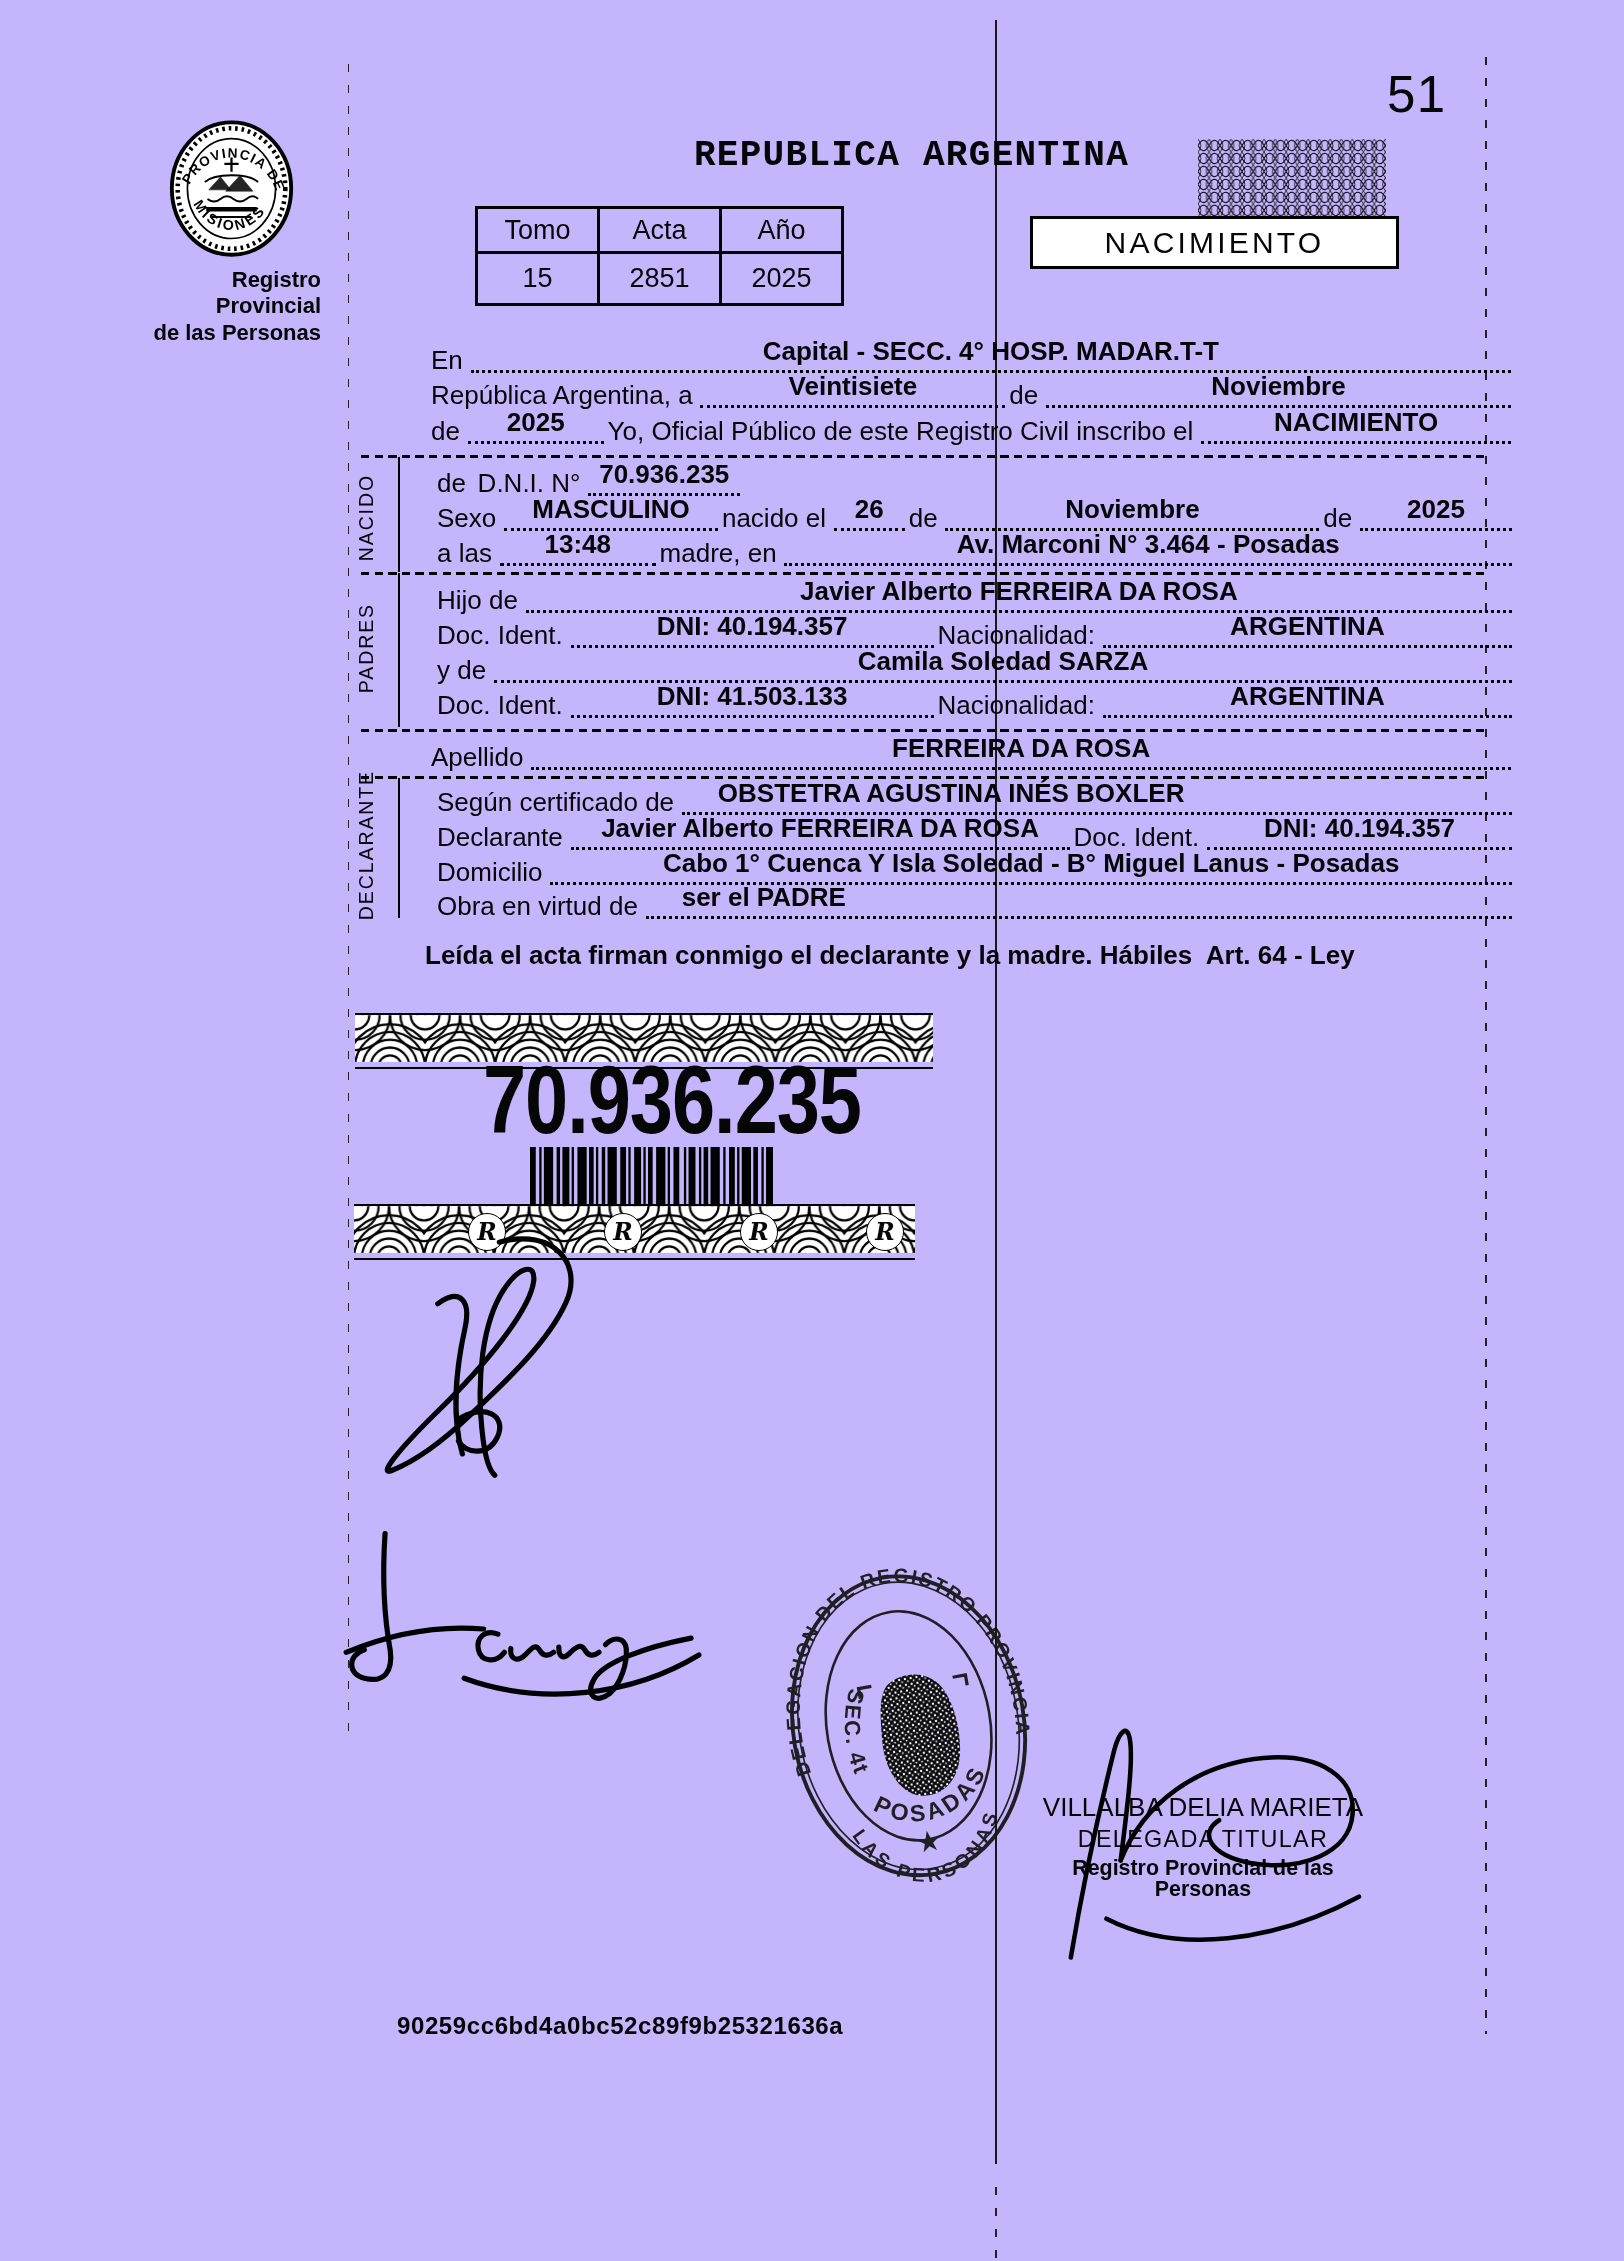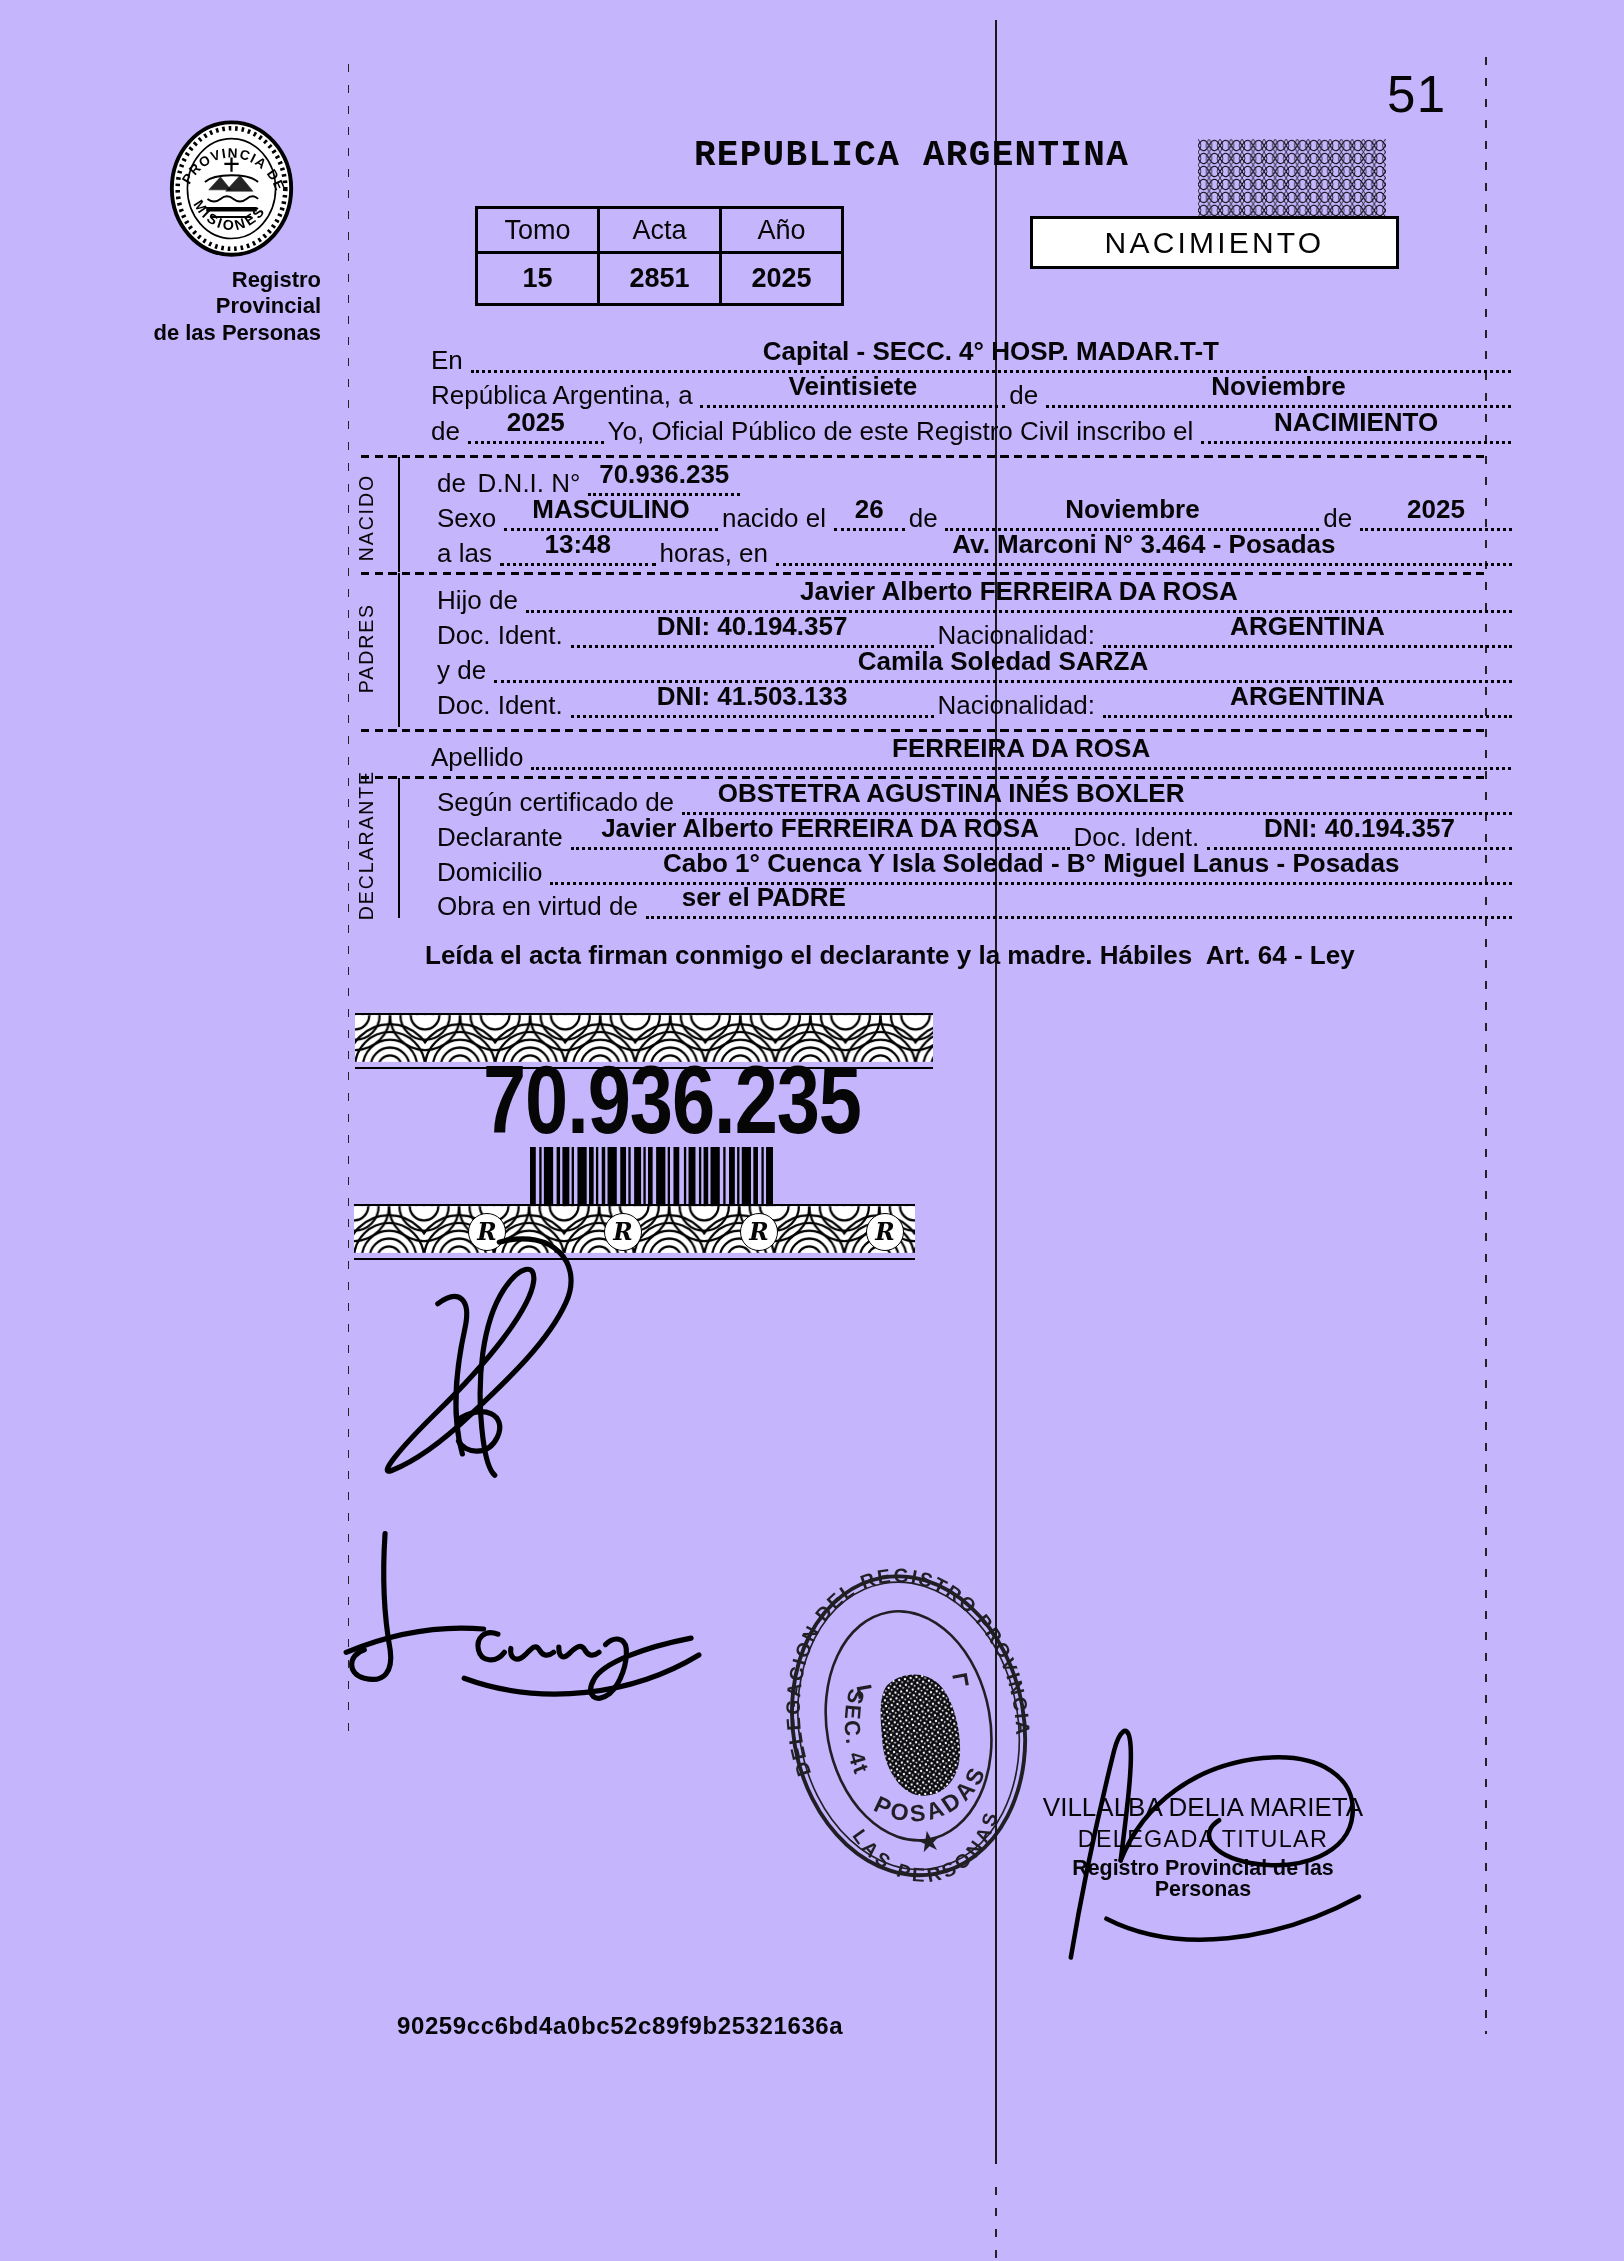--- a/index.html
+++ b/index.html
@@ -11,21 +11,21 @@
   
   .pagenum{position:absolute;left:1387px;top:65px;font-size:51px;letter-spacing:1.3px;}
   
   .title{position:absolute;left:681px;top:135px;width:461px;text-align:center;font-family:"Liberation Mono",monospace;font-weight:700;font-size:36px;letter-spacing:1.3px;white-space:nowrap;}
   
   .logo-caption{position:absolute;left:147px;top:267px;width:174px;text-align:right;font-size:22px;font-weight:700;line-height:1.2;}
   
   .regtable{position:absolute;left:475px;top:206px;border-collapse:collapse;}
   .regtable th,.regtable td{border:3.2px solid #000;width:117px;text-align:center;font-weight:400;font-size:27px;}
   .regtable th{height:40px;}
-  .regtable td{height:47px;font-weight:bold;}
+  .regtable td{height:47px;}
   
   .actbox{position:absolute;left:1030px;top:216px;width:363px;height:47px;border:3.9px solid #000;background:#fff;display:flex;align-items:center;justify-content:center;font-size:30px;letter-spacing:3.2px;}
   
   .net{position:absolute;left:1198px;top:139px;width:188px;height:78px;}
   
   .frow{position:absolute;left:403px;width:1080px;height:38px;display:flex;align-items:flex-end;font-size:26px;line-height:1;white-space:nowrap;margin-left:28px;}
   .frow.sec{left:409px;width:1075px;}
   .lab{padding:0 7.8px 0 3.9px;}
   .lab:first-child{padding-left:0;}
   .f{flex:1 1 auto;position:relative;align-self:stretch;border-bottom:3.2px dotted #000;}
@@ -201,21 +201,21 @@
     <span class="lab">de</span>
     <span class="f fw235">
         <span class="val">2025</span>
       </span>
   </div>
   <div class="frow sec" style="top:528px;">
     <span class="lab">a las</span>
     <span class="f fw240">
         <span class="val">13:48</span>
       </span>
-    <span class="lab">horas, en</span>
+    <span class="lab">madre, en</span>
     <span class="f">
         <span class="val">Av. Marconi N° 3.464 - Posadas</span>
       </span>
   </div>
   <div class="sep" style="top:572px;"></div>
 
   <div class="vlab" style="top:603px;">PADRES</div>
   <div class="vrule" style="top:573px;height:154px;"></div>
   <div class="frow sec" style="top:575px;">
     <span class="lab">Hijo de</span>

